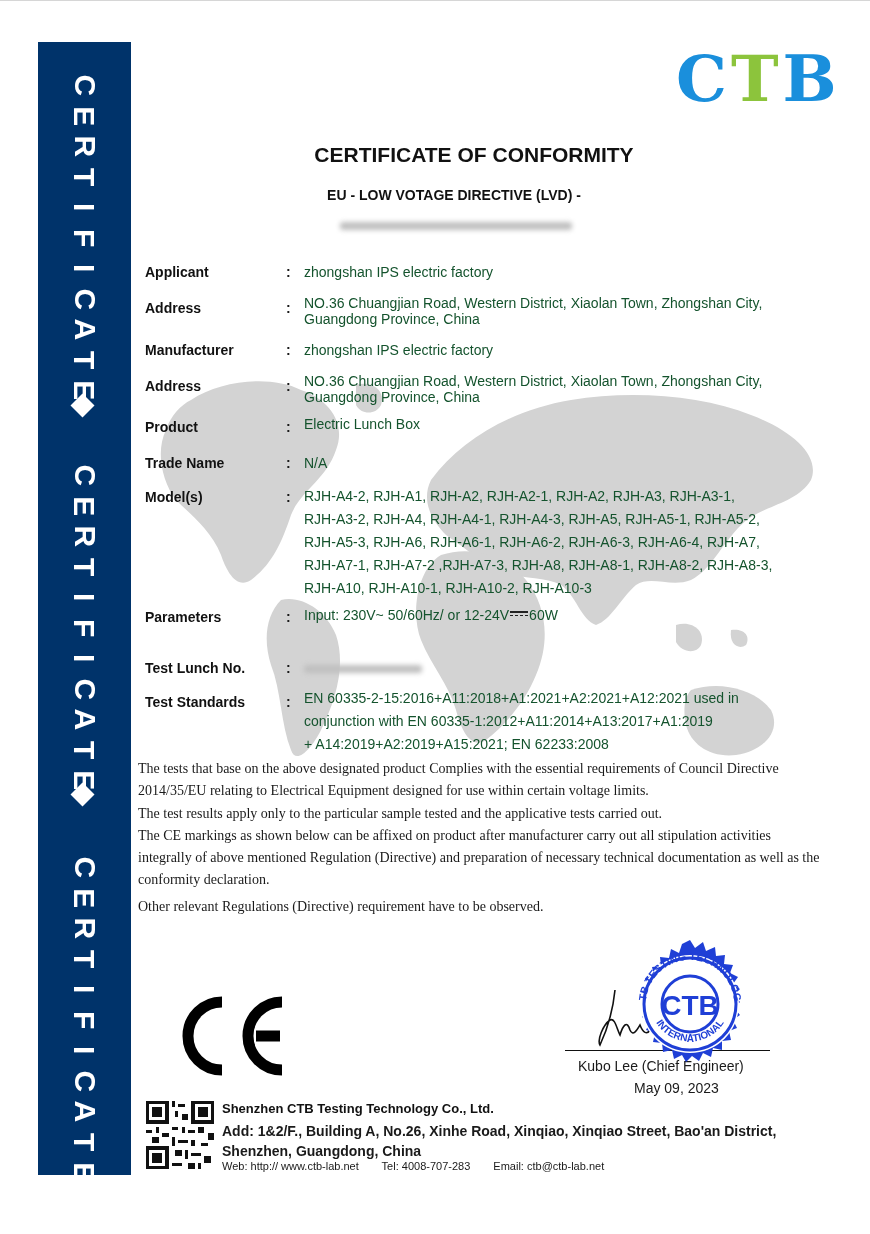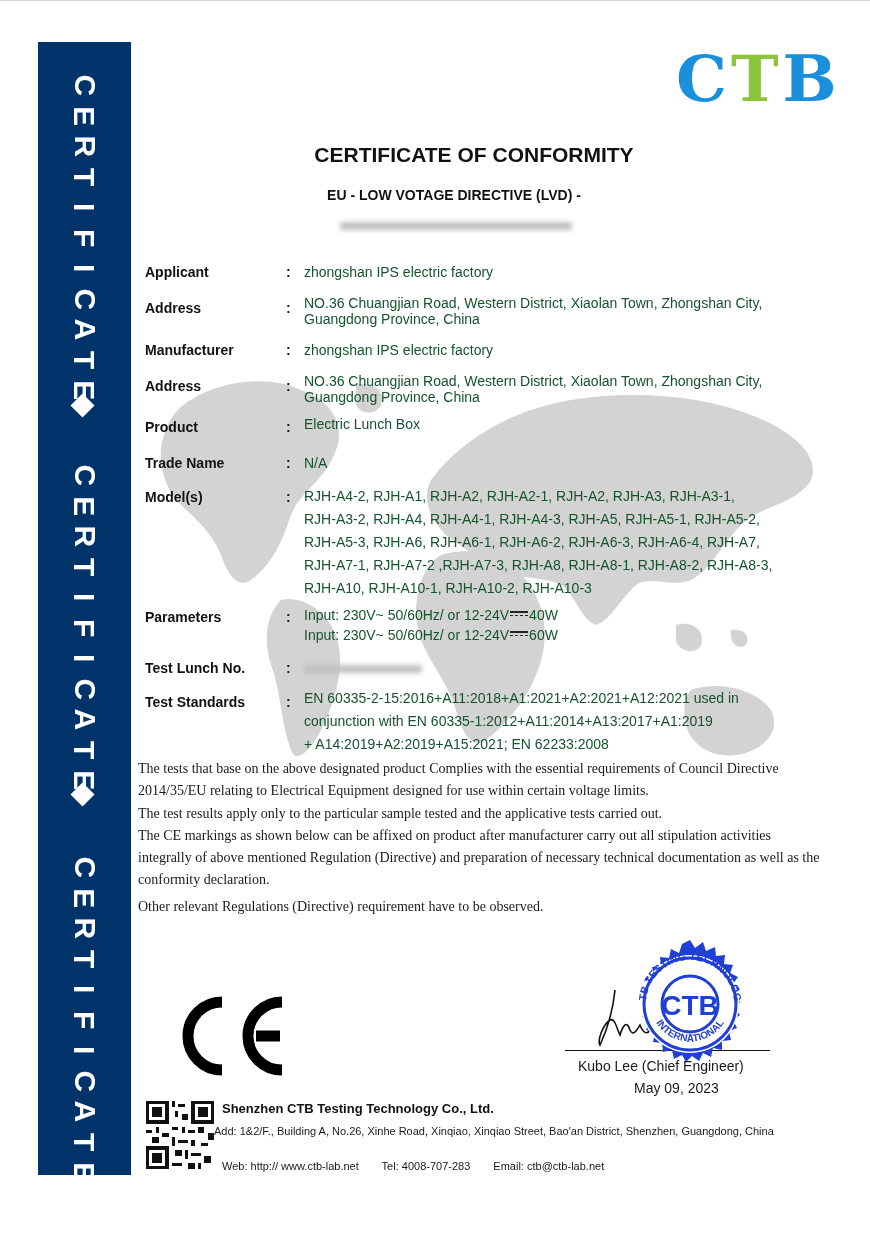--- a/index.html
+++ b/index.html
@@ -64,21 +64,21 @@
   .ce {
     position: absolute; left: 172px; top: 996px; width: 115px; height: 80px;
   }
   .sig-line { position: absolute; left: 565px; top: 1050px; width: 205px; height: 1px; background: #111; }
   .sig-name { position: absolute; left: 578px; top: 1058px; font-size: 14px; color: #1a1a1a; }
   .sig-date { position: absolute; left: 634px; top: 1080px; font-size: 14px; color: #1a1a1a; }
   .signature { position: absolute; left: 585px; top: 985px; width: 160px; height: 65px; }
   .stamp { position: absolute; left: 624px; top: 938px; width: 132px; height: 132px; }
   .qr { position: absolute; left: 146px; top: 1101px; width: 68px; height: 68px; }
   .company { position: absolute; left: 222px; top: 1101px; font-size: 13px; font-weight: bold; color: #111; }
-  .addr { position: absolute; left: 214px; top: 1121px; width: 580px; font-size: 11px; line-height: 20px; color: #1a1a1a; }
+  .addr { position: absolute; left: 222px; top: 1121px; width: 580px; font-size: 14px; line-height: 20px; color: #1a1a1a; font-weight: bold; }
   .contact { position: absolute; left: 222px; top: 1160px; font-size: 11px; color: #1a1a1a; }
   .contact span { margin-right: 20px; }
 </style>
 </head>
 <body>
 
 <div class="topline"></div>
 
 <div class="sidebar">
   <div class="side-text" style="top:28px">
@@ -184,21 +184,20 @@
       <div>RJH-A3-2, RJH-A4, RJH-A4-1, RJH-A4-3, RJH-A5, RJH-A5-1, RJH-A5-2,</div>
       <div>RJH-A5-3, RJH-A6, RJH-A6-1, RJH-A6-2, RJH-A6-3, RJH-A6-4, RJH-A7,</div>
       <div>RJH-A7-1, RJH-A7-2 ,RJH-A7-3, RJH-A8, RJH-A8-1, RJH-A8-2, RJH-A8-3,</div>
       <div>RJH-A10, RJH-A10-1, RJH-A10-2, RJH-A10-3</div>
     </div>
   </div>
   <div class="field" style="top:609px">
     <span class="label">Parameters</span>
     <span class="colon">:</span>
     <div class="value" style="top:-4px;line-height:20px">
-      <div><span>Input: 230V~ 50/60Hz/ or 12-24V</span><span class="dc"></span><span>40W</span></div>
       <div><span>Input: 230V~ 50/60Hz/ or 12-24V</span><span class="dc"></span><span>60W</span></div>
     </div>
   </div>
   <div class="field" style="top:660px">
     <span class="label">Test Lunch No.</span>
     <span class="colon">:</span>
     <span class="blur-line" style="left:159px;top:5px;width:118px;height:8px"></span>
   </div>
   <div class="field" style="top:694px">
     <span class="label">Test Standards</span>

